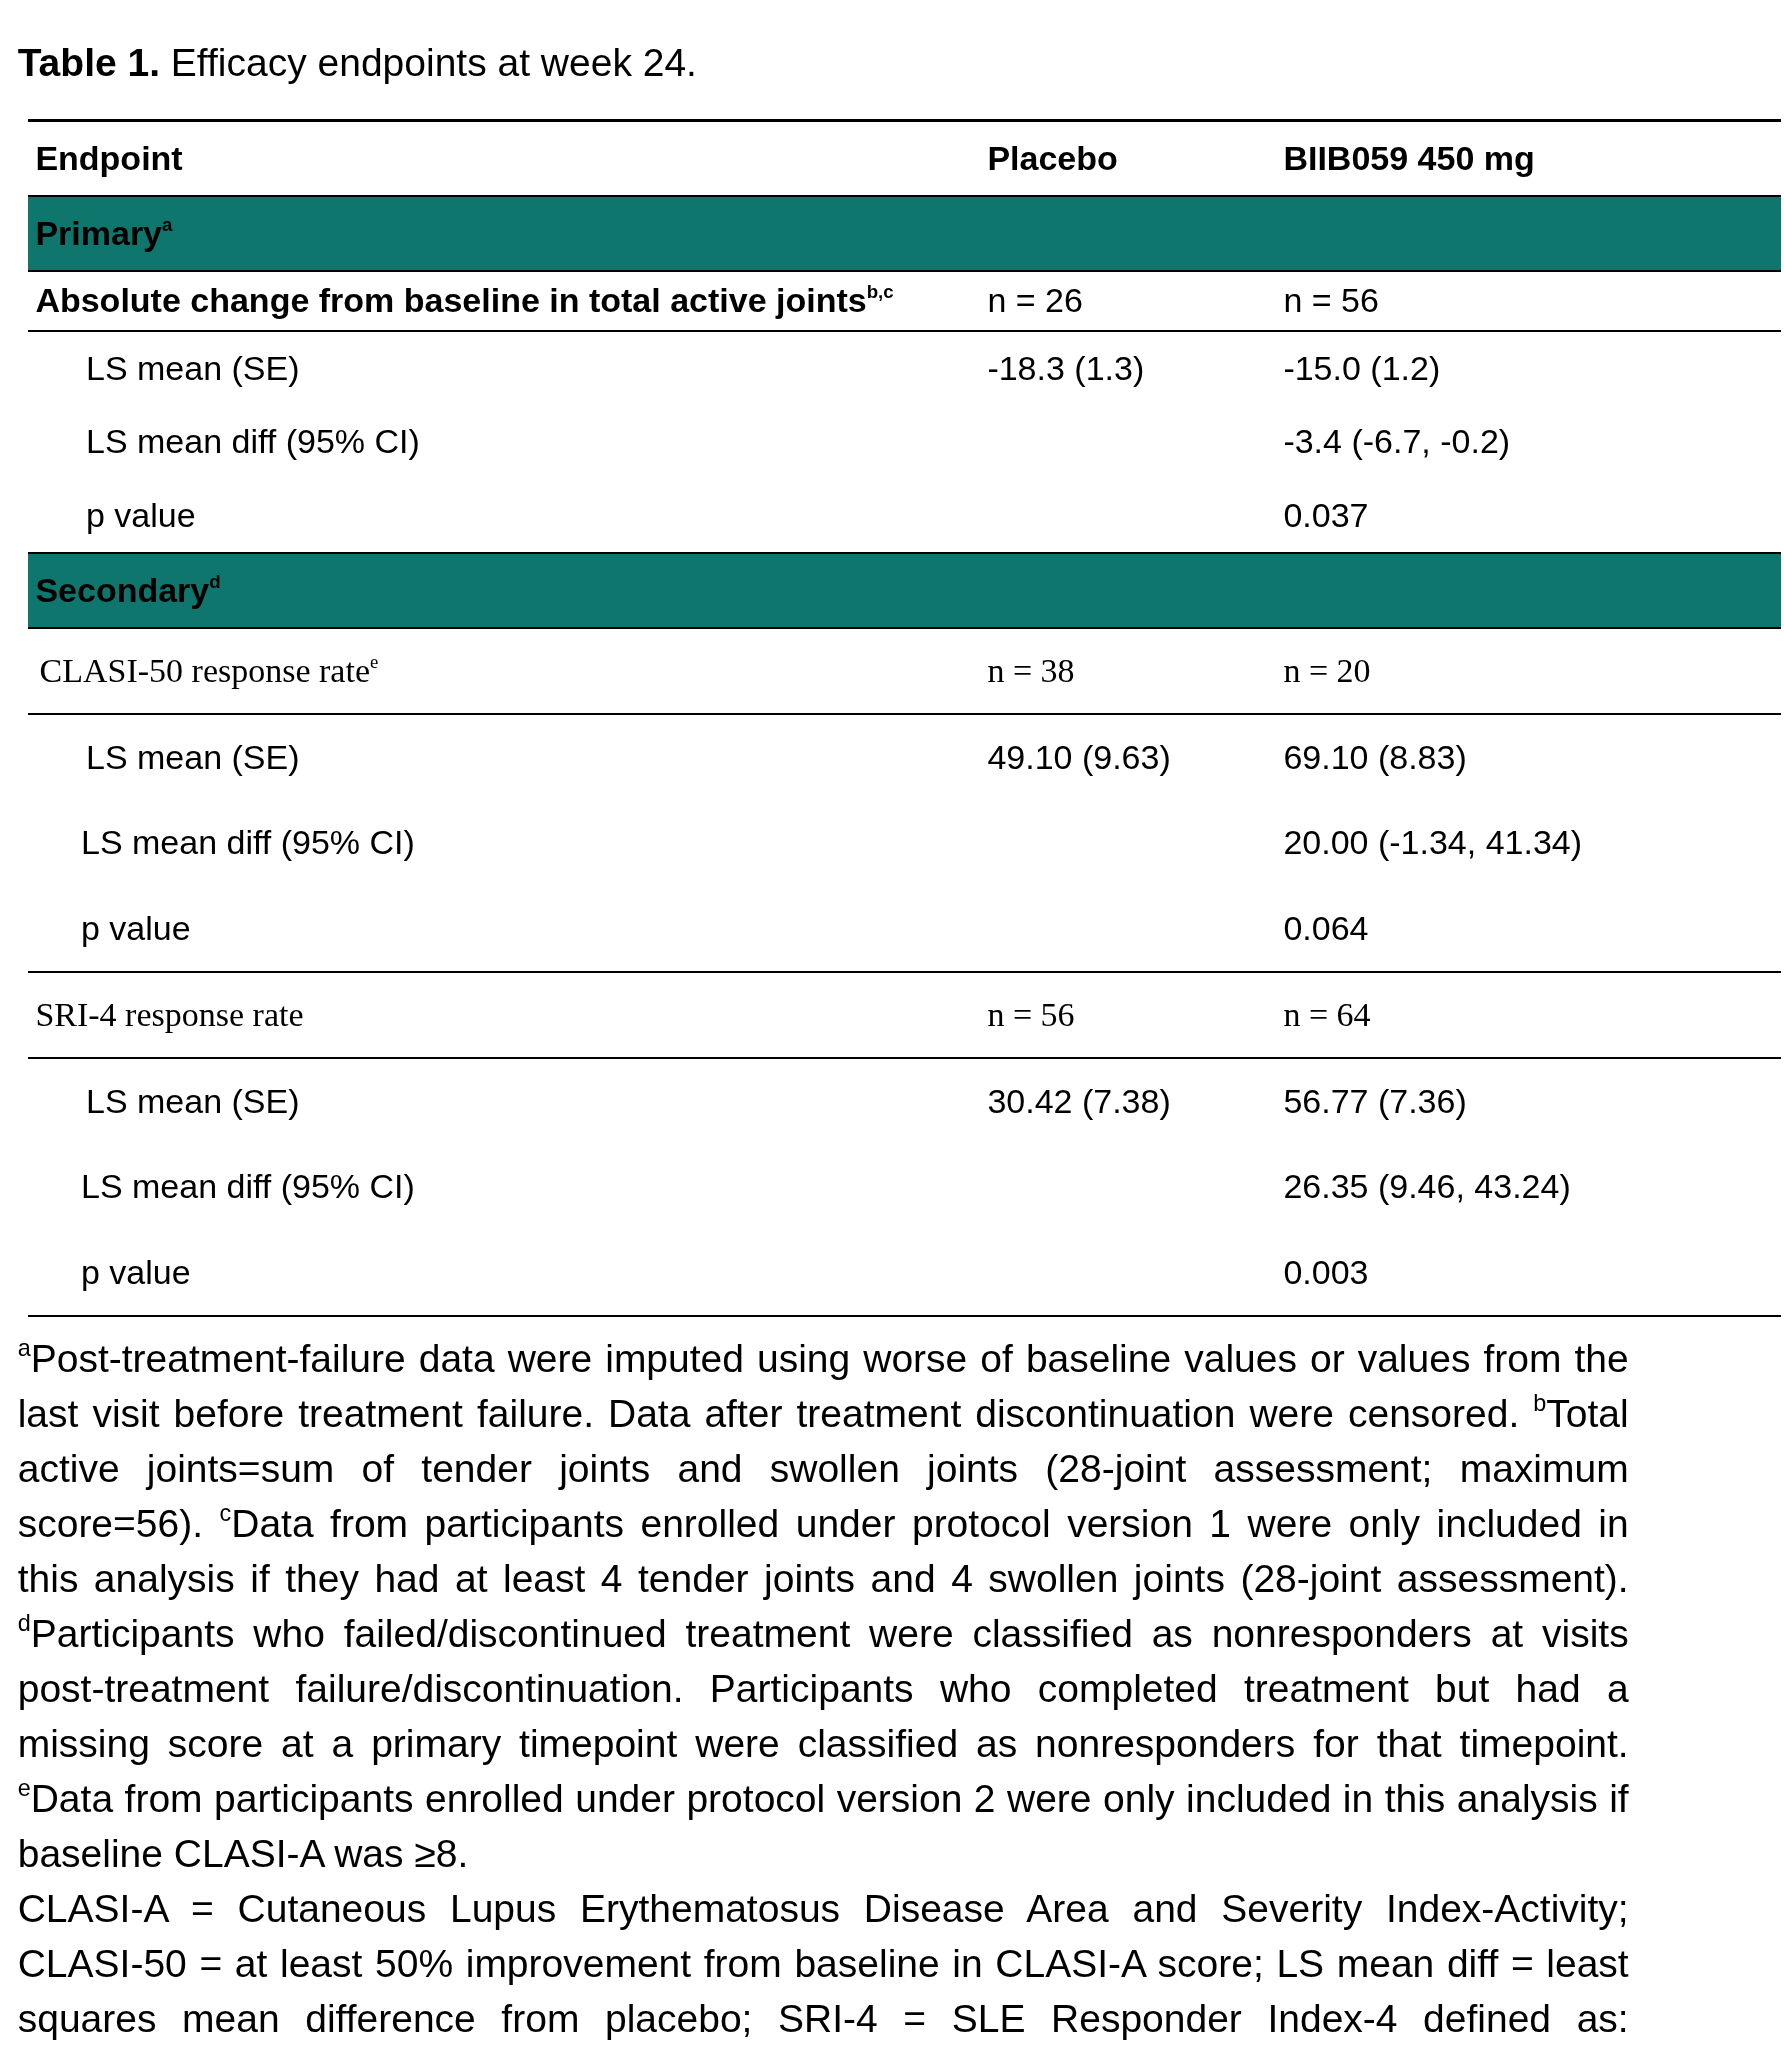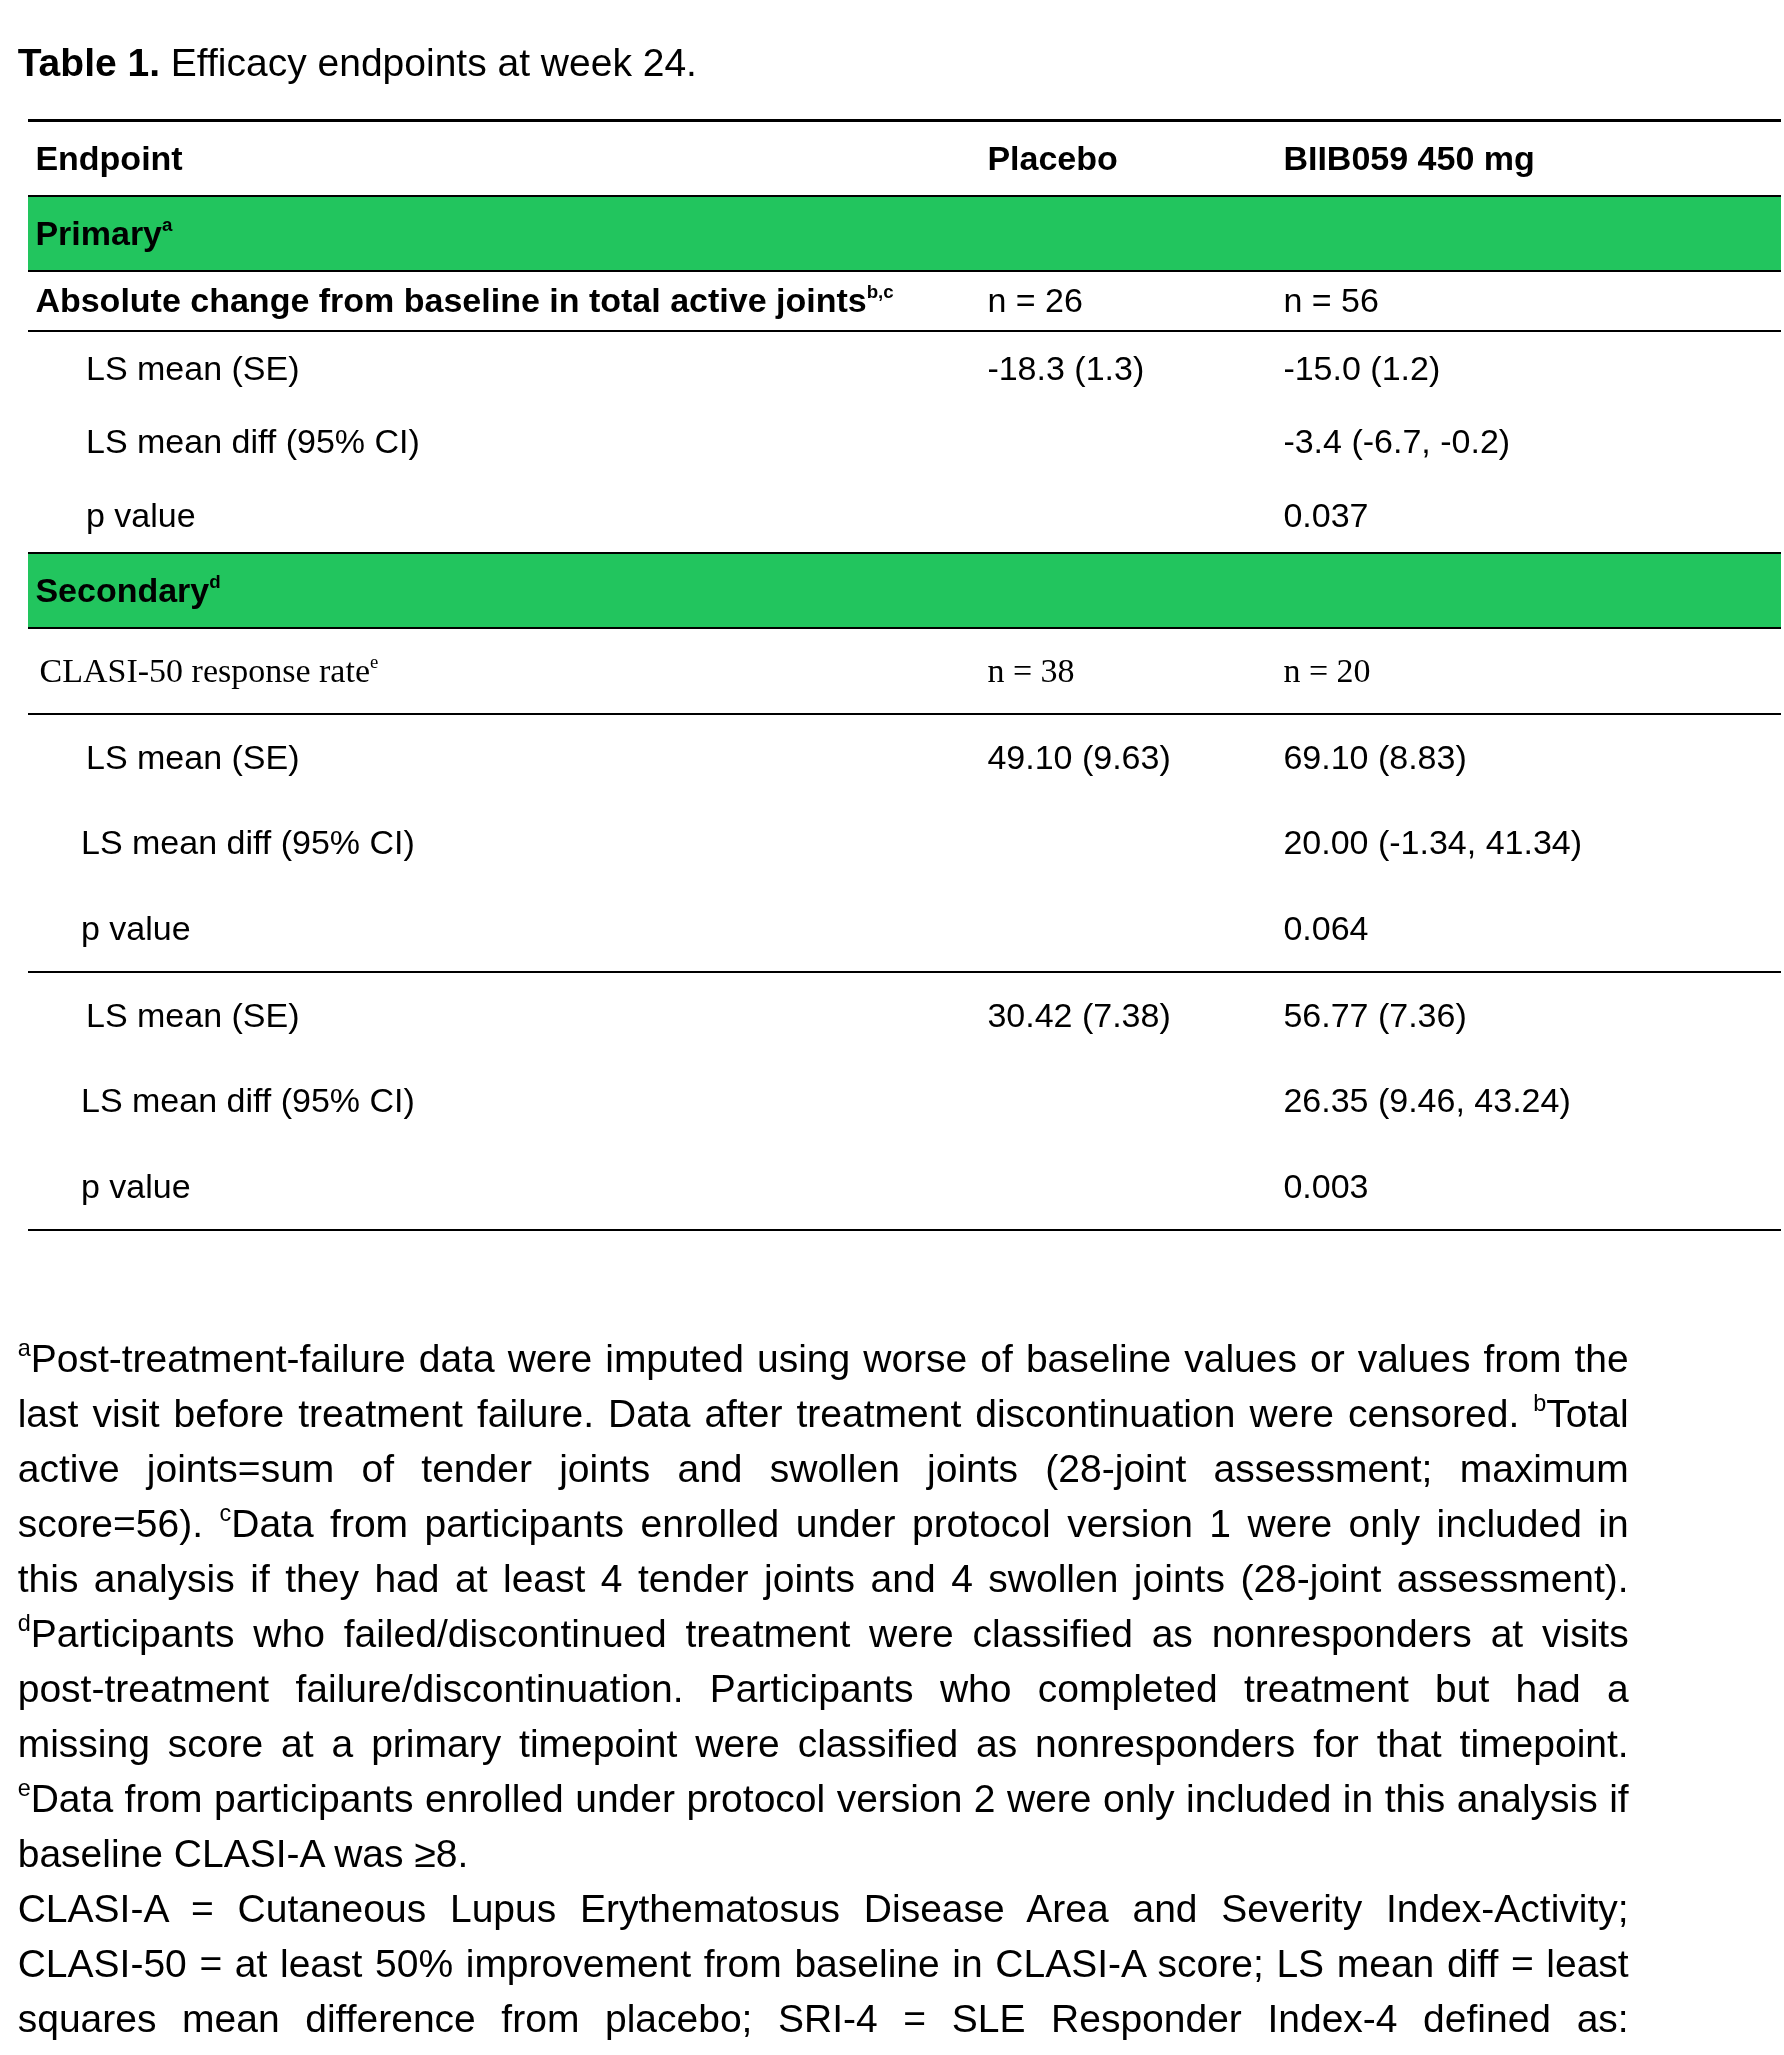--- a/index.html
+++ b/index.html
@@ -22,21 +22,21 @@
   .table col.c3 { width: 505px; }
   .table td, .table th {
     padding: 0 0 0 7.4px; text-align: left; vertical-align: middle;
     white-space: nowrap;
   }
   .table th { font-weight: bold; }
   .rule-top td, .rule-top th { border-top: 3.7px solid #000; }
   .rule td { border-top: 2.9px solid #000; }
   .rule-bottom td { border-bottom: 2.9px solid #000; }
   tr.head { height: 75px; }
-  tr.band { height: 75px; background: #22c55e; }
+  tr.band { height: 75px; background: #0f766e; }
   tr.band td { font-weight: bold; }
   tr.ep { height: 60px; }
   tr.ep td.lab { font-weight: bold; }
   tr.sub { height: 74px; }
   tr.ep2 { height: 86px; font-family: Liberation Serif, serif; }
   tr.sub2 { height: 86px; }
   td.indent { padding-left: 58px; }
   td.indent2 { padding-left: 53px; }
   sup { font-size: 55%; vertical-align: 0.75em; line-height: 0; }
   .notes {
@@ -111,20 +111,25 @@
       <td class="indent2">LS mean diff (95% CI)</td>
       <td></td>
       <td>20.00 (-1.34, 41.34)</td>
     </tr>
     <tr class="sub2">
       <td class="indent2">p value</td>
       <td></td>
       <td>0.064</td>
     </tr>
 
+    <tr class="ep2 rule">
+      <td class="lab">SRI-4 response rate</td>
+      <td>n = 56</td>
+      <td>n = 64</td>
+    </tr>
     <tr class="sub2 rule">
       <td class="indent">LS mean (SE)</td>
       <td>30.42 (7.38)</td>
       <td>56.77 (7.36)</td>
     </tr>
     <tr class="sub2">
       <td class="indent2">LS mean diff (95% CI)</td>
       <td></td>
       <td>26.35 (9.46, 43.24)</td>
     </tr>

